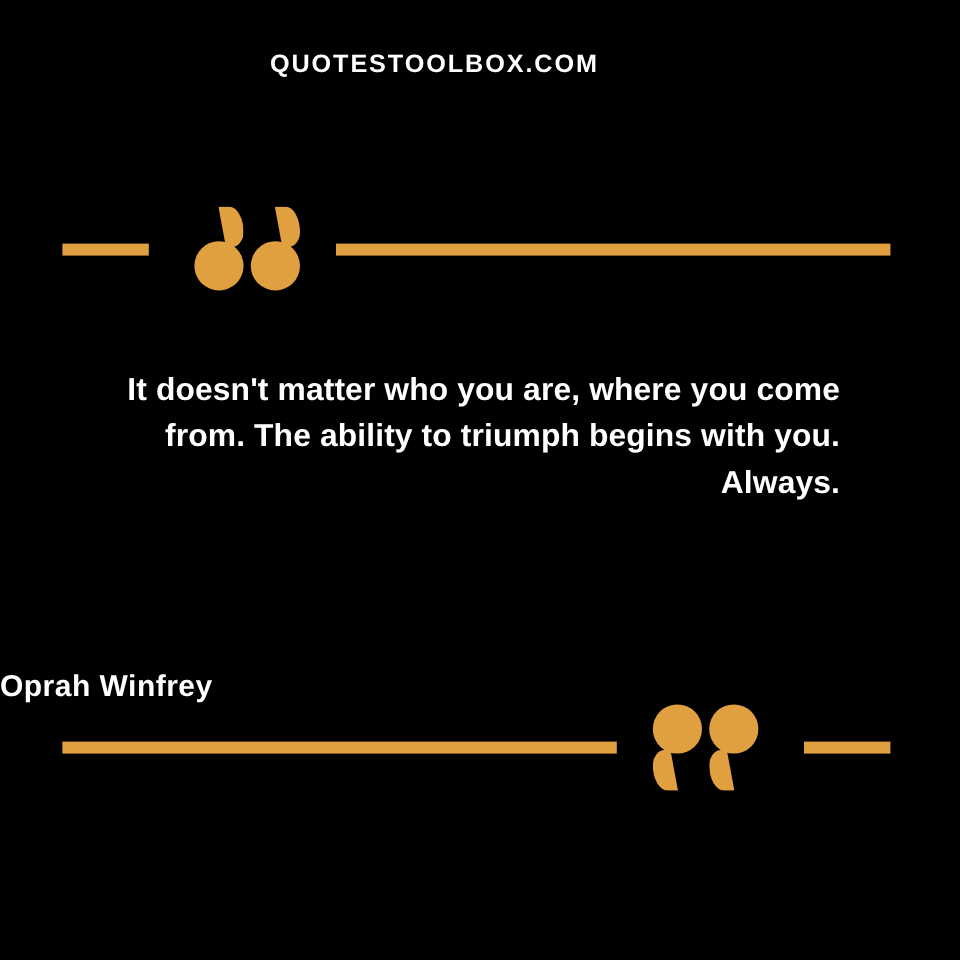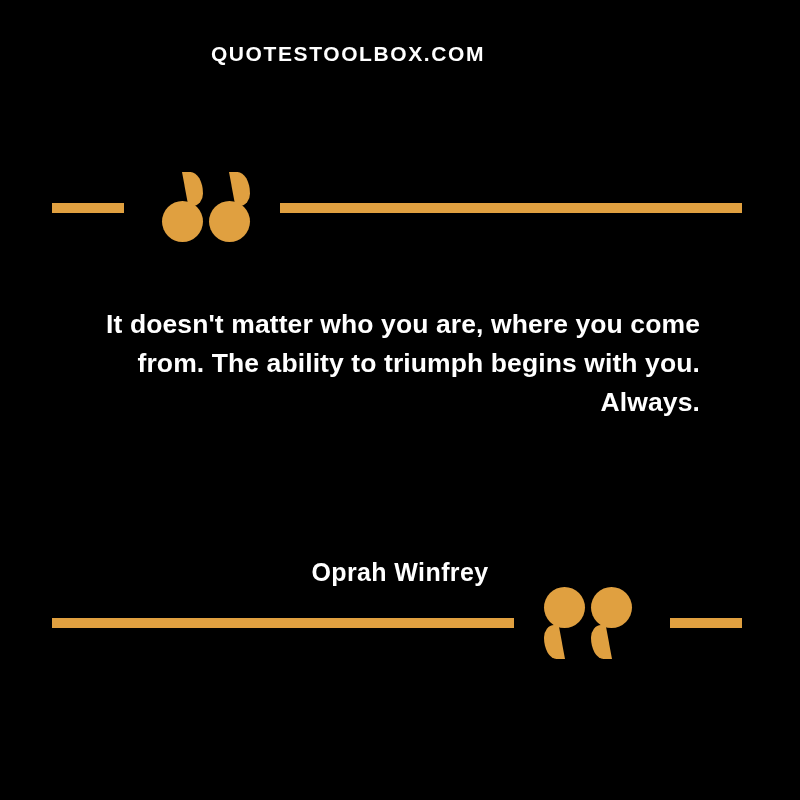--- a/index.html
+++ b/index.html
@@ -18,21 +18,21 @@
     width: 800px;
     height: 800px;
     background: #000000;
     box-sizing: border-box;
   }
 
   
   .site-brand {
     position: absolute;
     top: 42px;
-    left: 0;
+    left: 14px;
     width: 696px;
     text-align: center;
     color: #ffffff;
     font-size: 21px;
     font-weight: bold;
     letter-spacing: 1.6px;
     line-height: 1.1;
   }
 
   
@@ -123,21 +123,21 @@
     line-height: 1.48;
     letter-spacing: 0.1px;
   }
 
   
   .quote-author {
     position: absolute;
     top: 558px;
     left: 0;
     width: 800px;
-    text-align: center;
+    text-align: left;
     color: #ffffff;
     font-size: 25px;
     font-weight: bold;
     letter-spacing: 0.4px;
   }
 </style>
 </head>
 <body>
 
 <div class="card">

